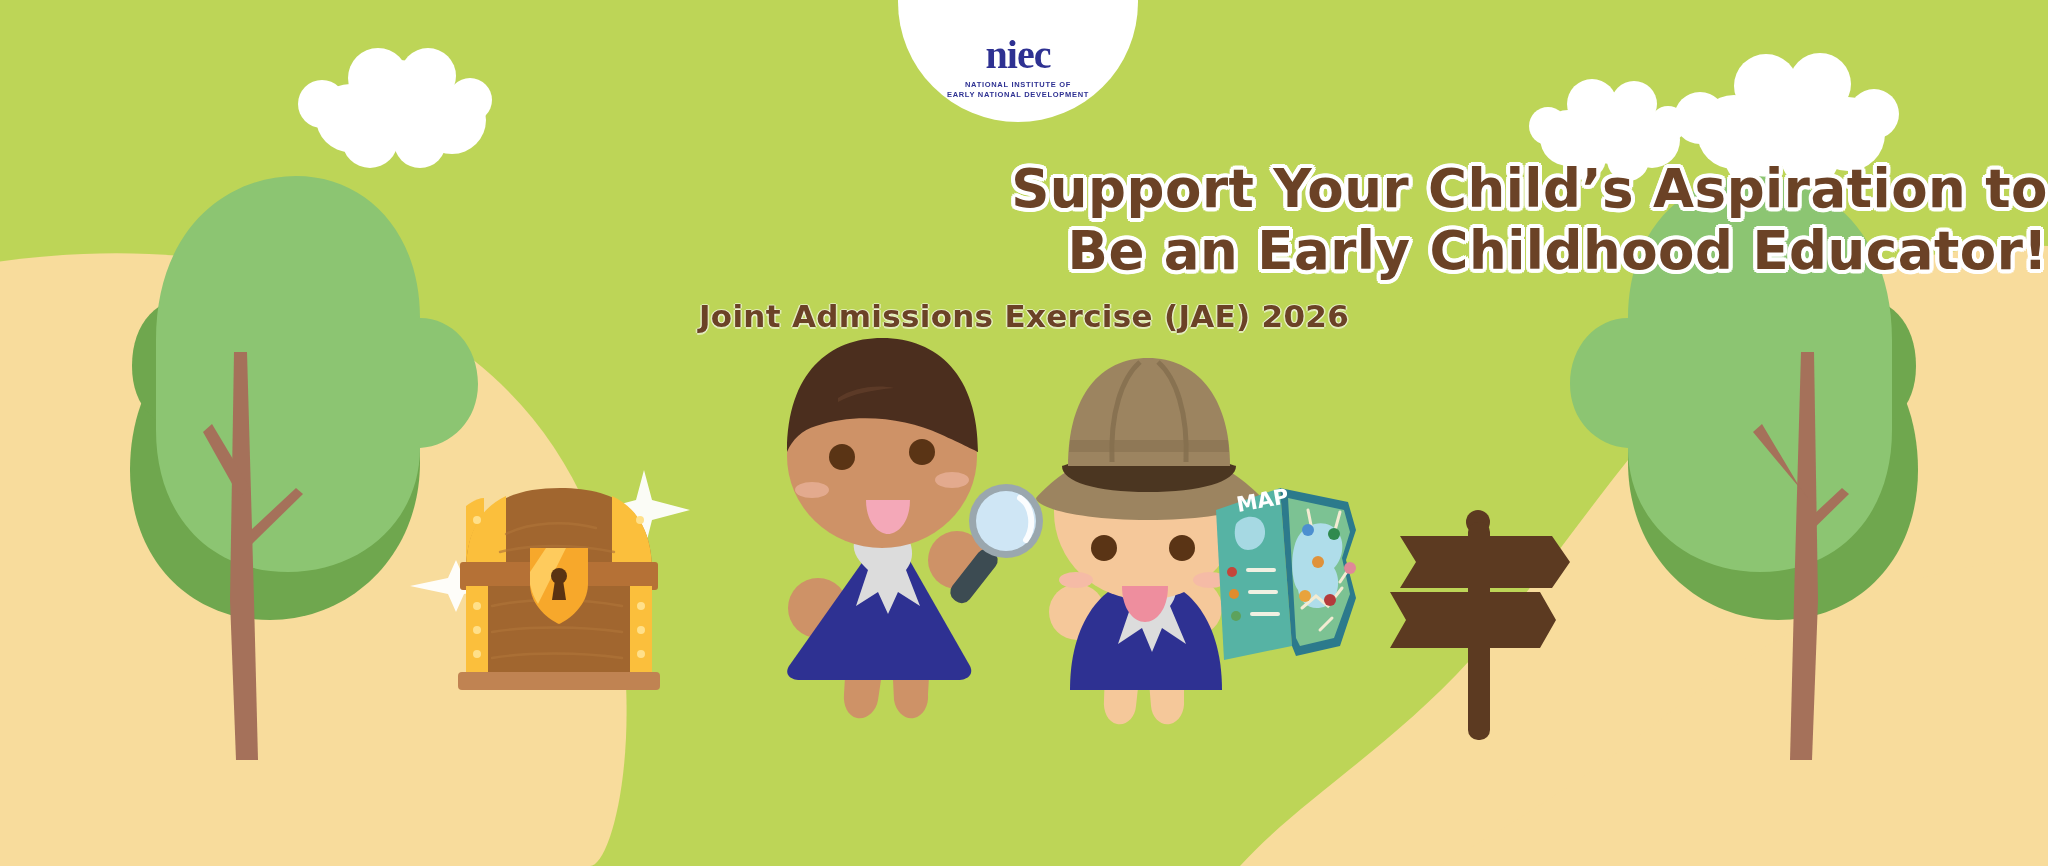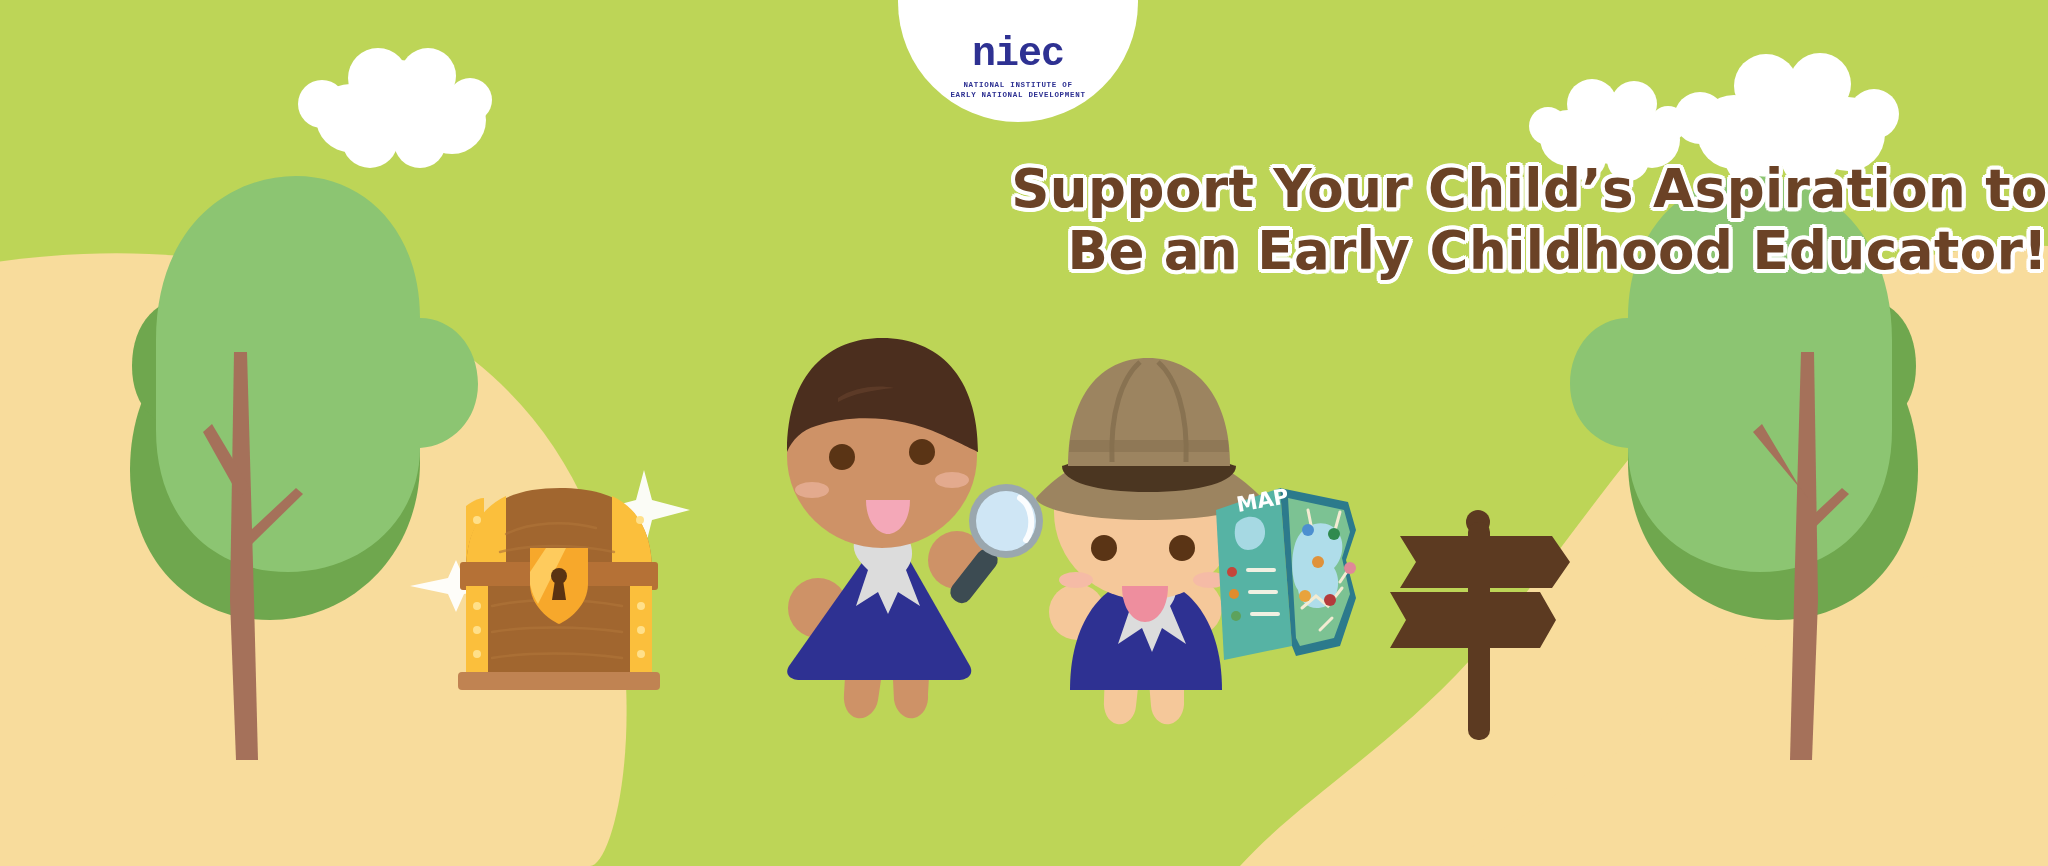--- a/index.html
+++ b/index.html
@@ -32,30 +32,30 @@
     background:#FFFFFF;
     border-radius:50%;
     display:flex;
     flex-direction:column;
     align-items:center;
     justify-content:flex-end;
     padding-bottom:22px;
     z-index:20;
   }
   .logo-wordmark {
-    font-family:Liberation Mono, monospace;
+    font-family:Liberation Serif, serif;
     font-size:40px;
     font-weight:bold;
     letter-spacing:-1px;
     color:#2E3192;
     line-height:1;
     margin-bottom:5px;
   }
   .logo-tagline {
-    font-family:Liberation Mono, monospace;
+    font-family:Liberation Sans, sans-serif;
     font-size:7.5px;
     font-weight:bold;
     letter-spacing:0.7px;
     color:#2E3192;
     line-height:1.35;
     text-align:right;
     white-space:nowrap;
   }
 
   
@@ -204,20 +204,21 @@
 
   <div class="logo-badge">
     <div class="logo-wordmark">niec</div>
     <div class="logo-tagline">NATIONAL INSTITUTE OF</div>
     <div class="logo-tagline">EARLY NATIONAL DEVELOPMENT</div>
   </div>
 
   <div class="headline-block">
     <div class="headline">Support Your Child’s Aspiration to</div>
     <div class="headline headline-line2">Be an Early Childhood Educator!</div>
+    <div class="subhead">Joint Admissions Exercise (JAE) 2026</div>
   </div>
 
   <svg class="art-svg" viewBox="0 0 2048 866">
 
     <g fill="#FFFFFF" opacity="0.95">
       <path d="M 448 578 L 456 560 L 464 578 L 502 586 L 464 594 L 456 612 L 448 594 L 410 586 Z"></path>
       <circle cx="456" cy="586" r="7" fill="#FFFFFF"></circle>
     </g>
     <g fill="#FFFFFF" opacity="0.95">
       <path d="M 636 500 L 644 470 L 652 500 L 690 510 L 652 520 L 644 552 L 636 520 L 598 510 Z"></path>

